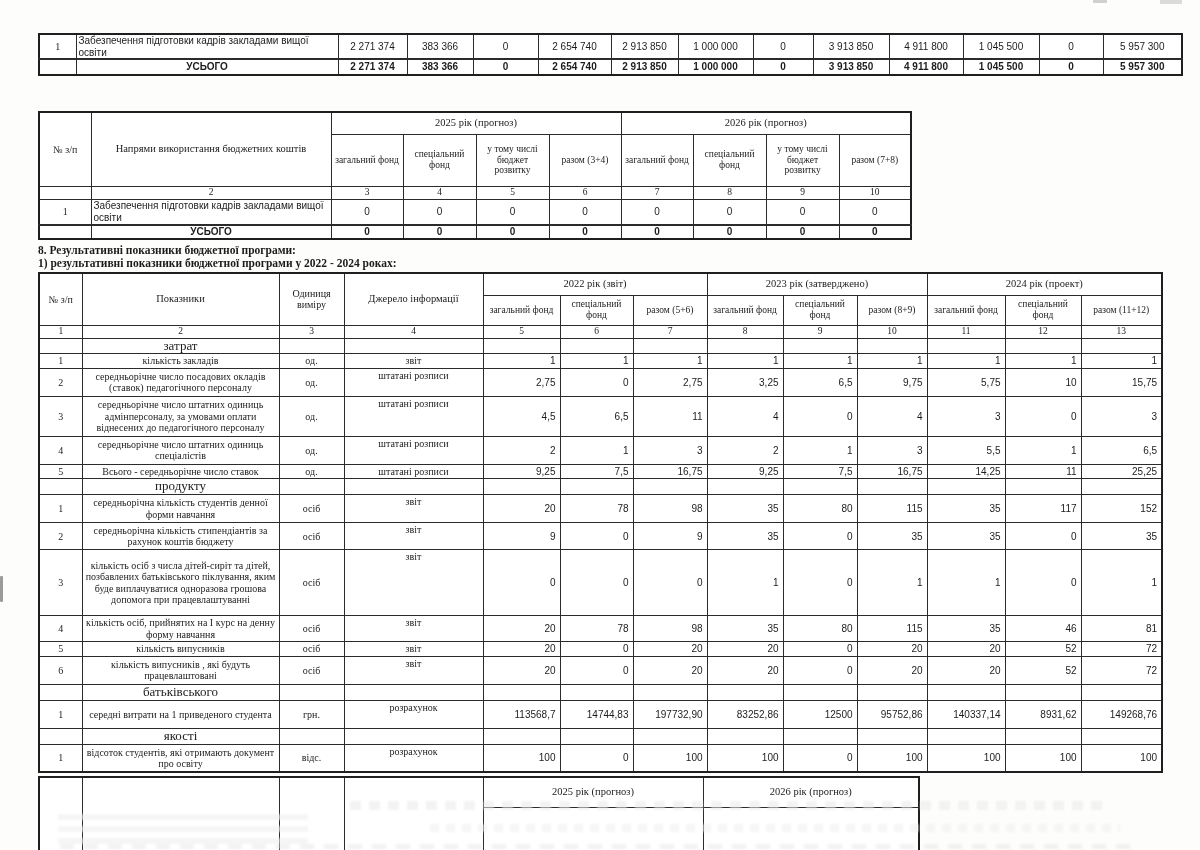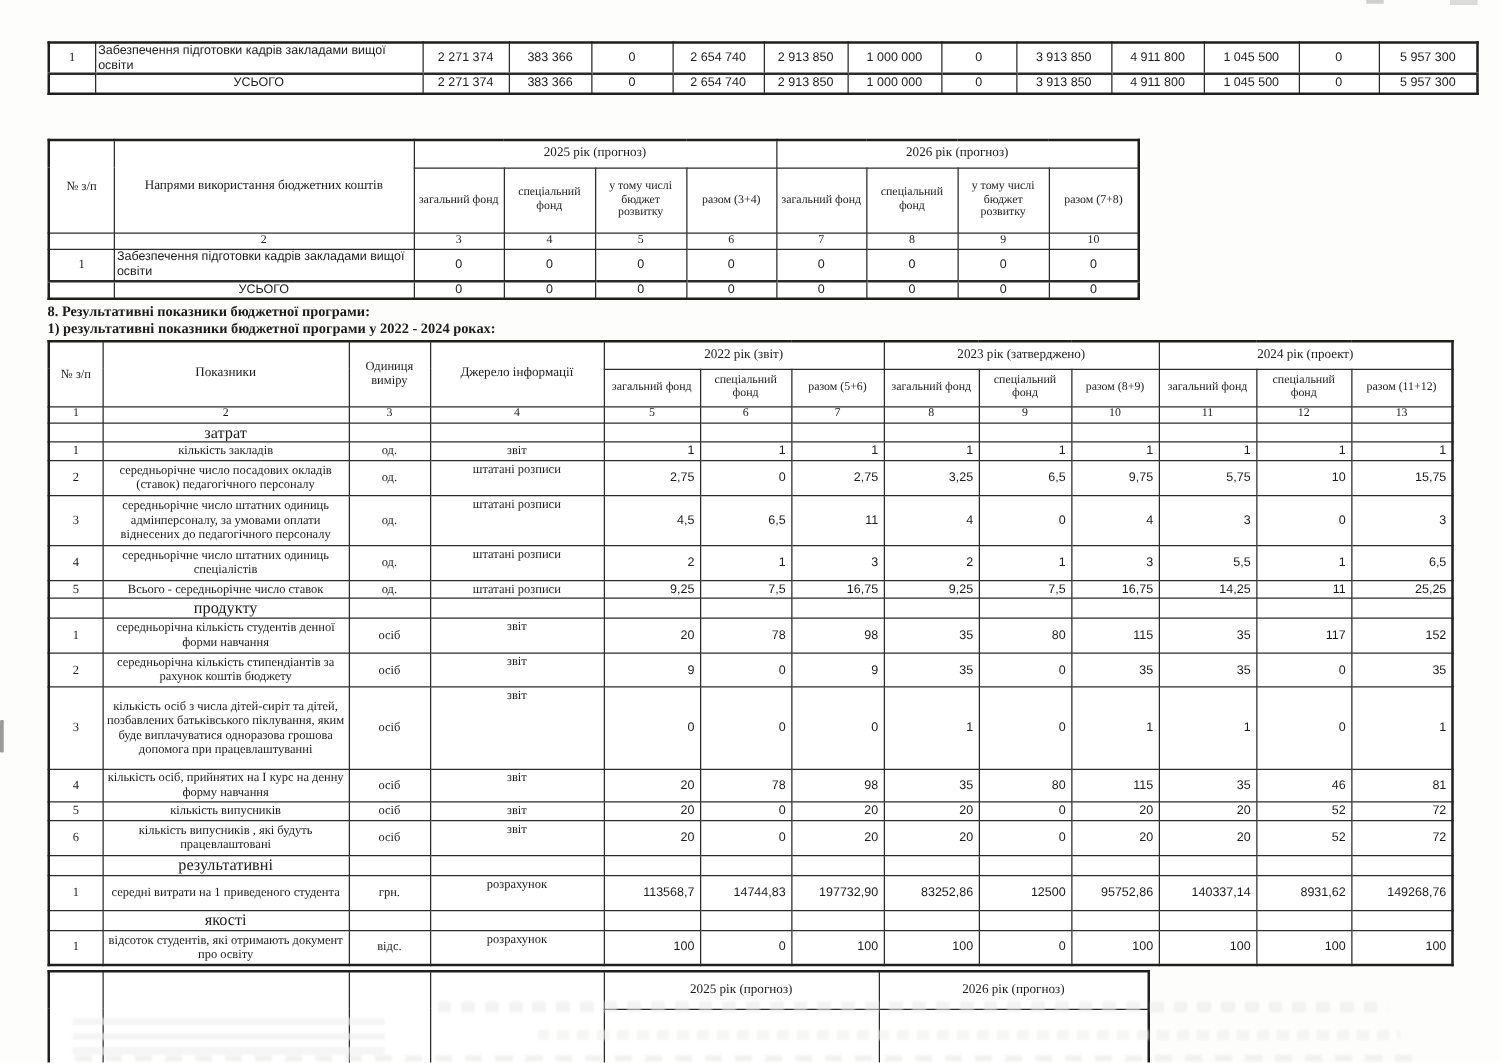--- a/index.html
+++ b/index.html
@@ -18,21 +18,21 @@
   .r { text-align:right; padding-right:4px; }
   .sans { font-family:"Liberation Sans", sans-serif; }
 
   .fs10 { font-size:10px; }
   .fs105{ font-size:10.5px; }
 
   thead th { text-align:center; font-size:10.5px; }
   thead .fund { font-size:9.5px; }
   tr.idx-row td { font-size:9.5px; text-align:center; height:13px; padding:0; }
 
-  .total-row td { font-weight:normal; border-top-width:2px;margin-left:11px; }
+  .total-row td { font-weight:bold; border-top-width:2px;margin-left:11px; }
   .section-row td { font-weight:normal; font-size:13px; }
 
   td.val { font-family:"Liberation Sans", sans-serif; font-size:10px; }
   td.ind { font-size:10px; text-align:center; padding:1px 3px; }
   td.src { font-size:10px; text-align:center; vertical-align:top; padding-top:1px; }
 
   .heading { position:absolute; left:38px; font-weight:bold; font-size:11.5px;
              white-space:nowrap; }
   .grn { position:absolute; font-weight:normal; font-size:10px; }
 
@@ -432,21 +432,21 @@
           <td class="val r">20</td>
           <td class="val r">20</td>
           <td class="val r">0</td>
           <td class="val r">20</td>
           <td class="val r">20</td>
           <td class="val r">52</td>
           <td class="val r">72</td>
         </tr>
         <tr class="section-row" style="height: 13px;">
           <td></td>
-          <td class="c">результативні</td>
+          <td class="c">батьківського</td>
           <td></td>
           <td></td>
           <td></td>
           <td></td>
           <td></td>
           <td></td>
           <td></td>
           <td></td>
           <td></td>
           <td></td>

